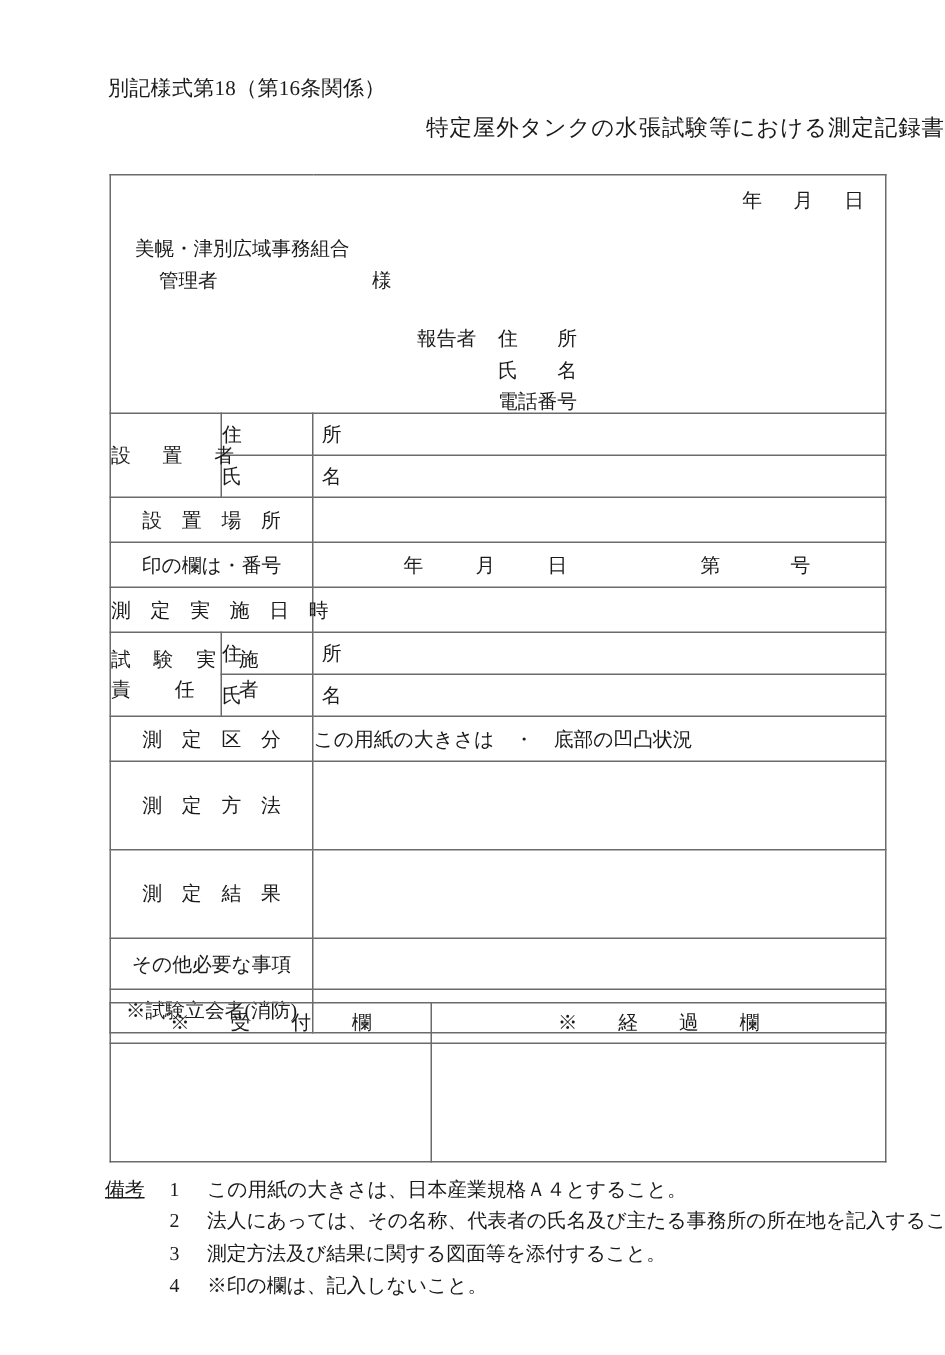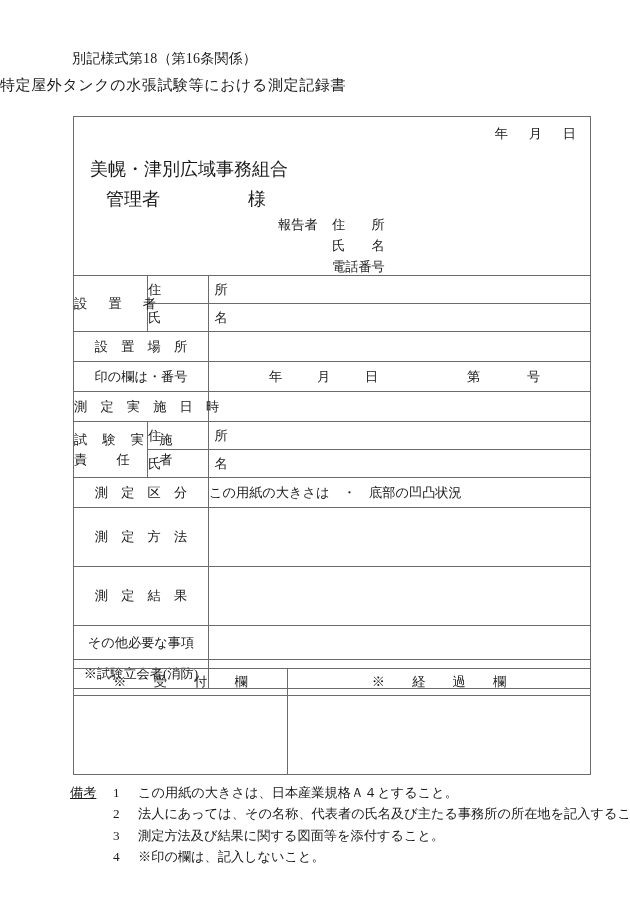--- a/index.html
+++ b/index.html
@@ -29,21 +29,21 @@
     top: 50px;
     font-size: 14px;
     letter-spacing: 0.2px;
     white-space: nowrap;
   }
   .doc-title {
     position: absolute;
     left: 0;
     top: 76px;
     width: 630px;
-    text-align: left;
+    text-align: right;
     font-size: 15px;
     letter-spacing: 0.6px;
     white-space: nowrap;
   }
 
   
   .tbl {
     position: absolute;
     left: 73px;
     top: 116px;
@@ -70,21 +70,21 @@
     top: 8px;
     font-size: 13.2px;
     white-space: nowrap;
   }
   .date-line span { display: inline-block; }
   .date-line .g { width: 34px; }
   .addressee {
     position: absolute;
     left: 16px;
     top: 38px;
-    font-size: 18px;
+    font-size: 13px;
     line-height: 1.65;
     white-space: nowrap;
   }
   .addressee .line2 {
     display: block;
     padding-left: 16px;
   }
   .addressee .sama {
     display: inline-block;
     width: 142px;
@@ -94,21 +94,21 @@
     left: 204px;
     top: 98px;
     font-size: 13.2px;
     line-height: 1.6;
     white-space: nowrap;
   }
   .reporter .rlabel {
     display: inline-block;
     width: 54px;
   }
-  .reporter .rrow { display: block; font-family: Liberation Mono, monospace; }
+  .reporter .rrow { display: block; }
   .reporter .rrow .pad { display: inline-block; width: 54px; }
 
   
   .lbl {
     text-align: center;
     font-size: 13.2px;
     white-space: nowrap;
   }
   .lbl-mid  { letter-spacing: 4px; padding-left: 4px; }
   .lbl-tight{ letter-spacing: 1px; }

